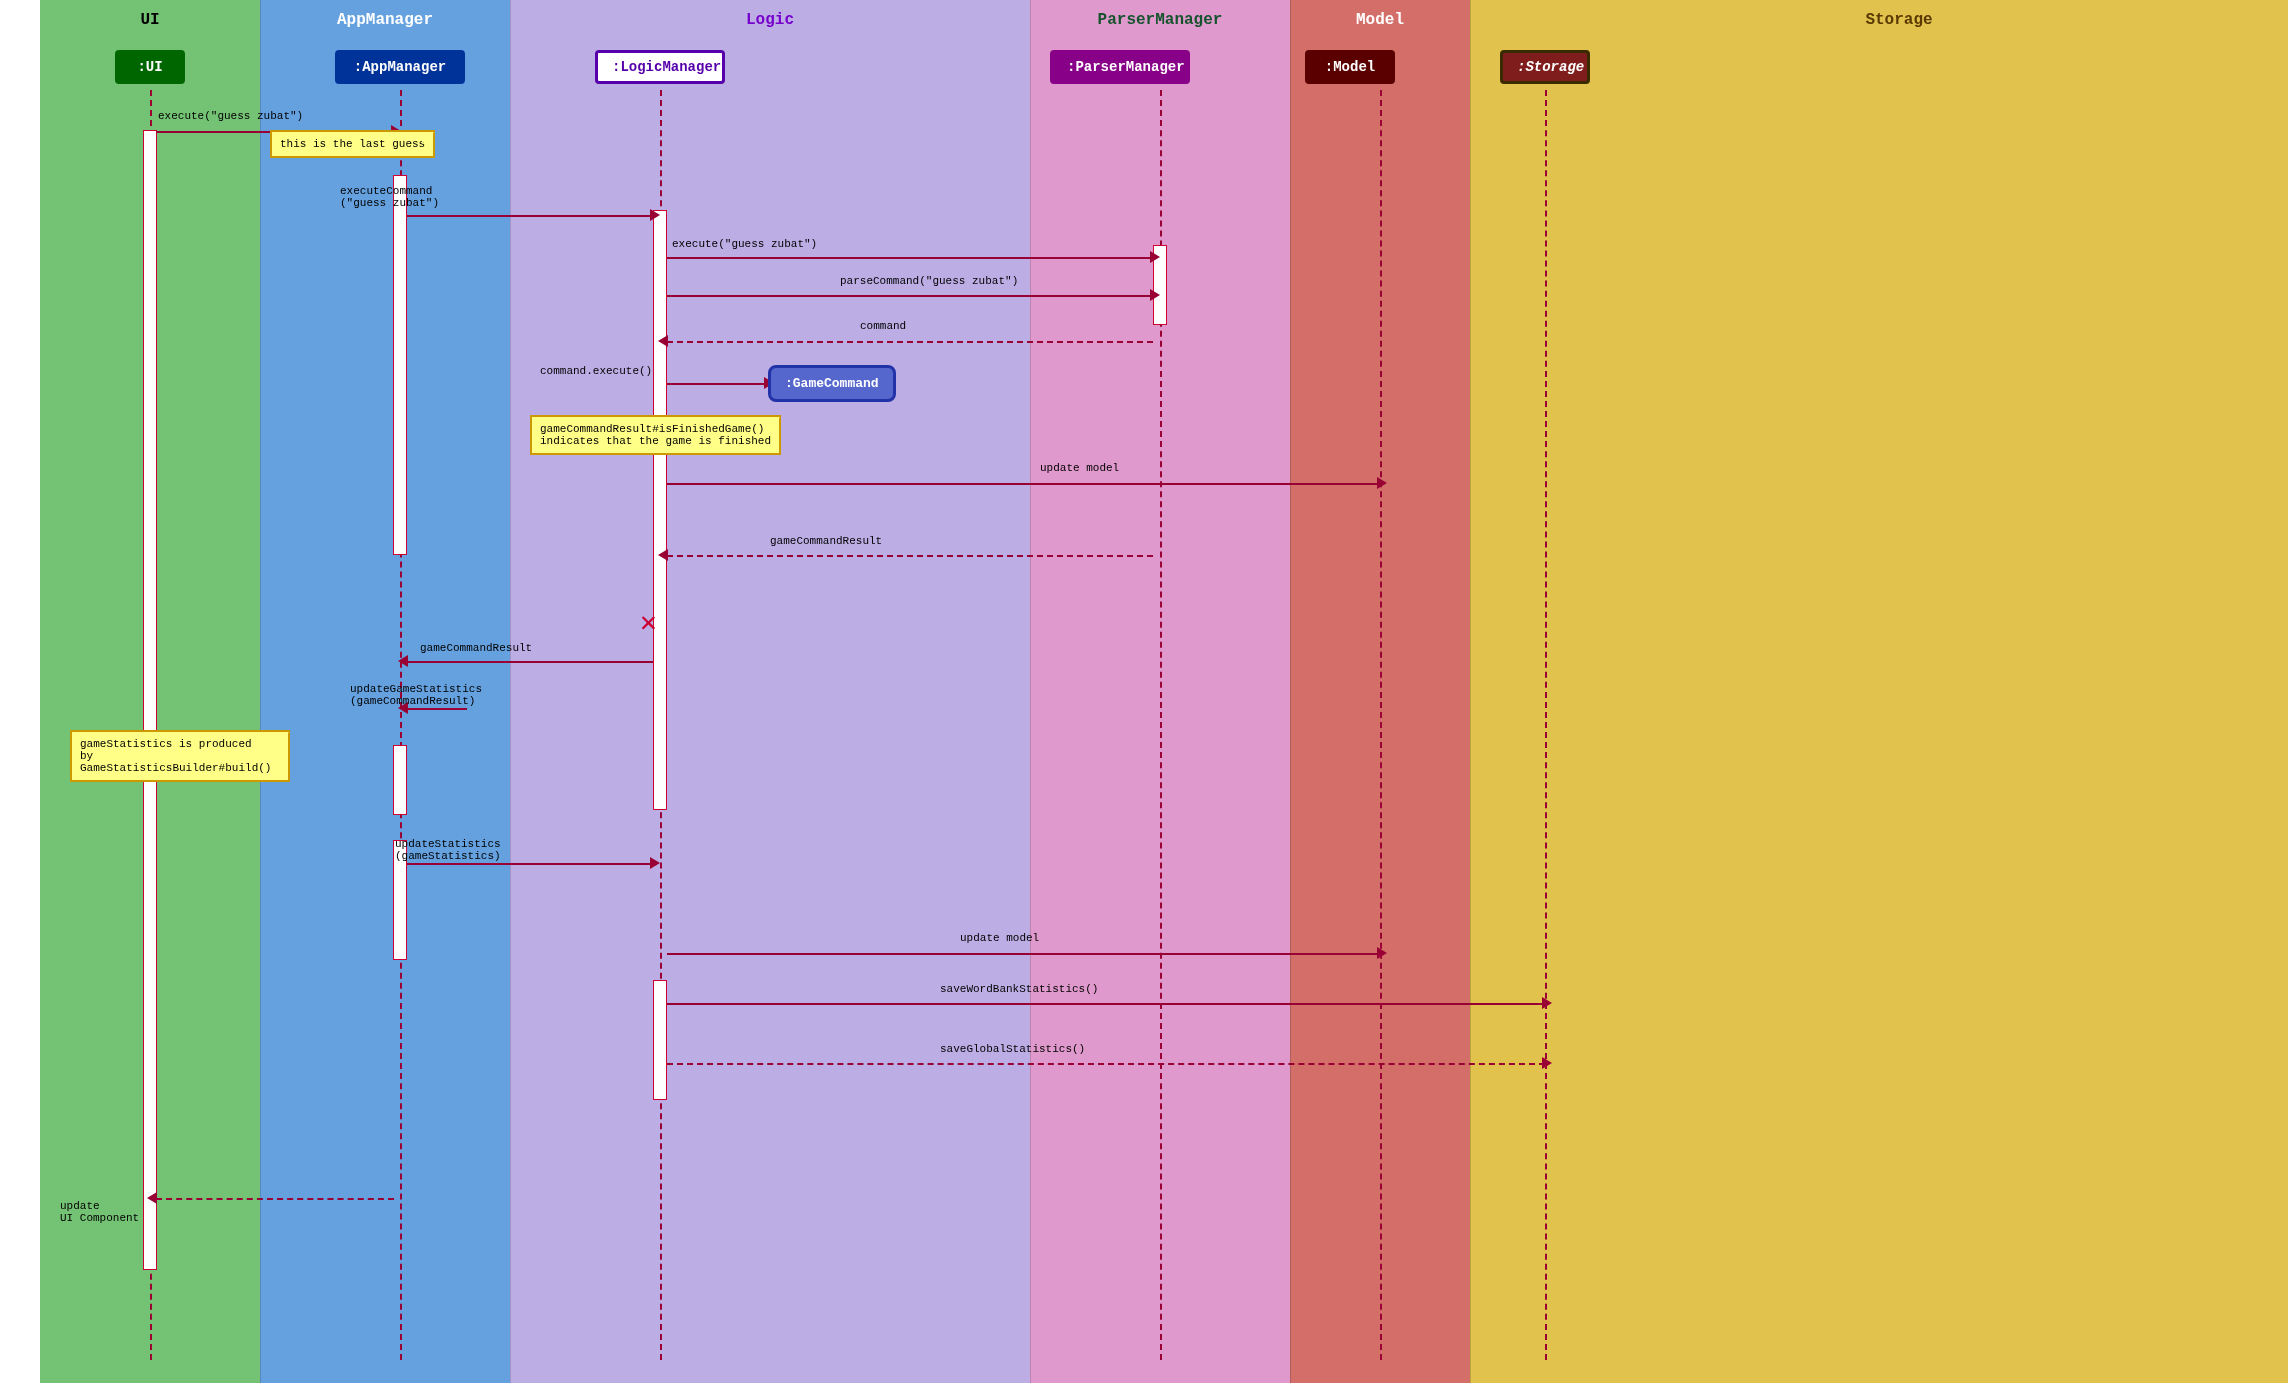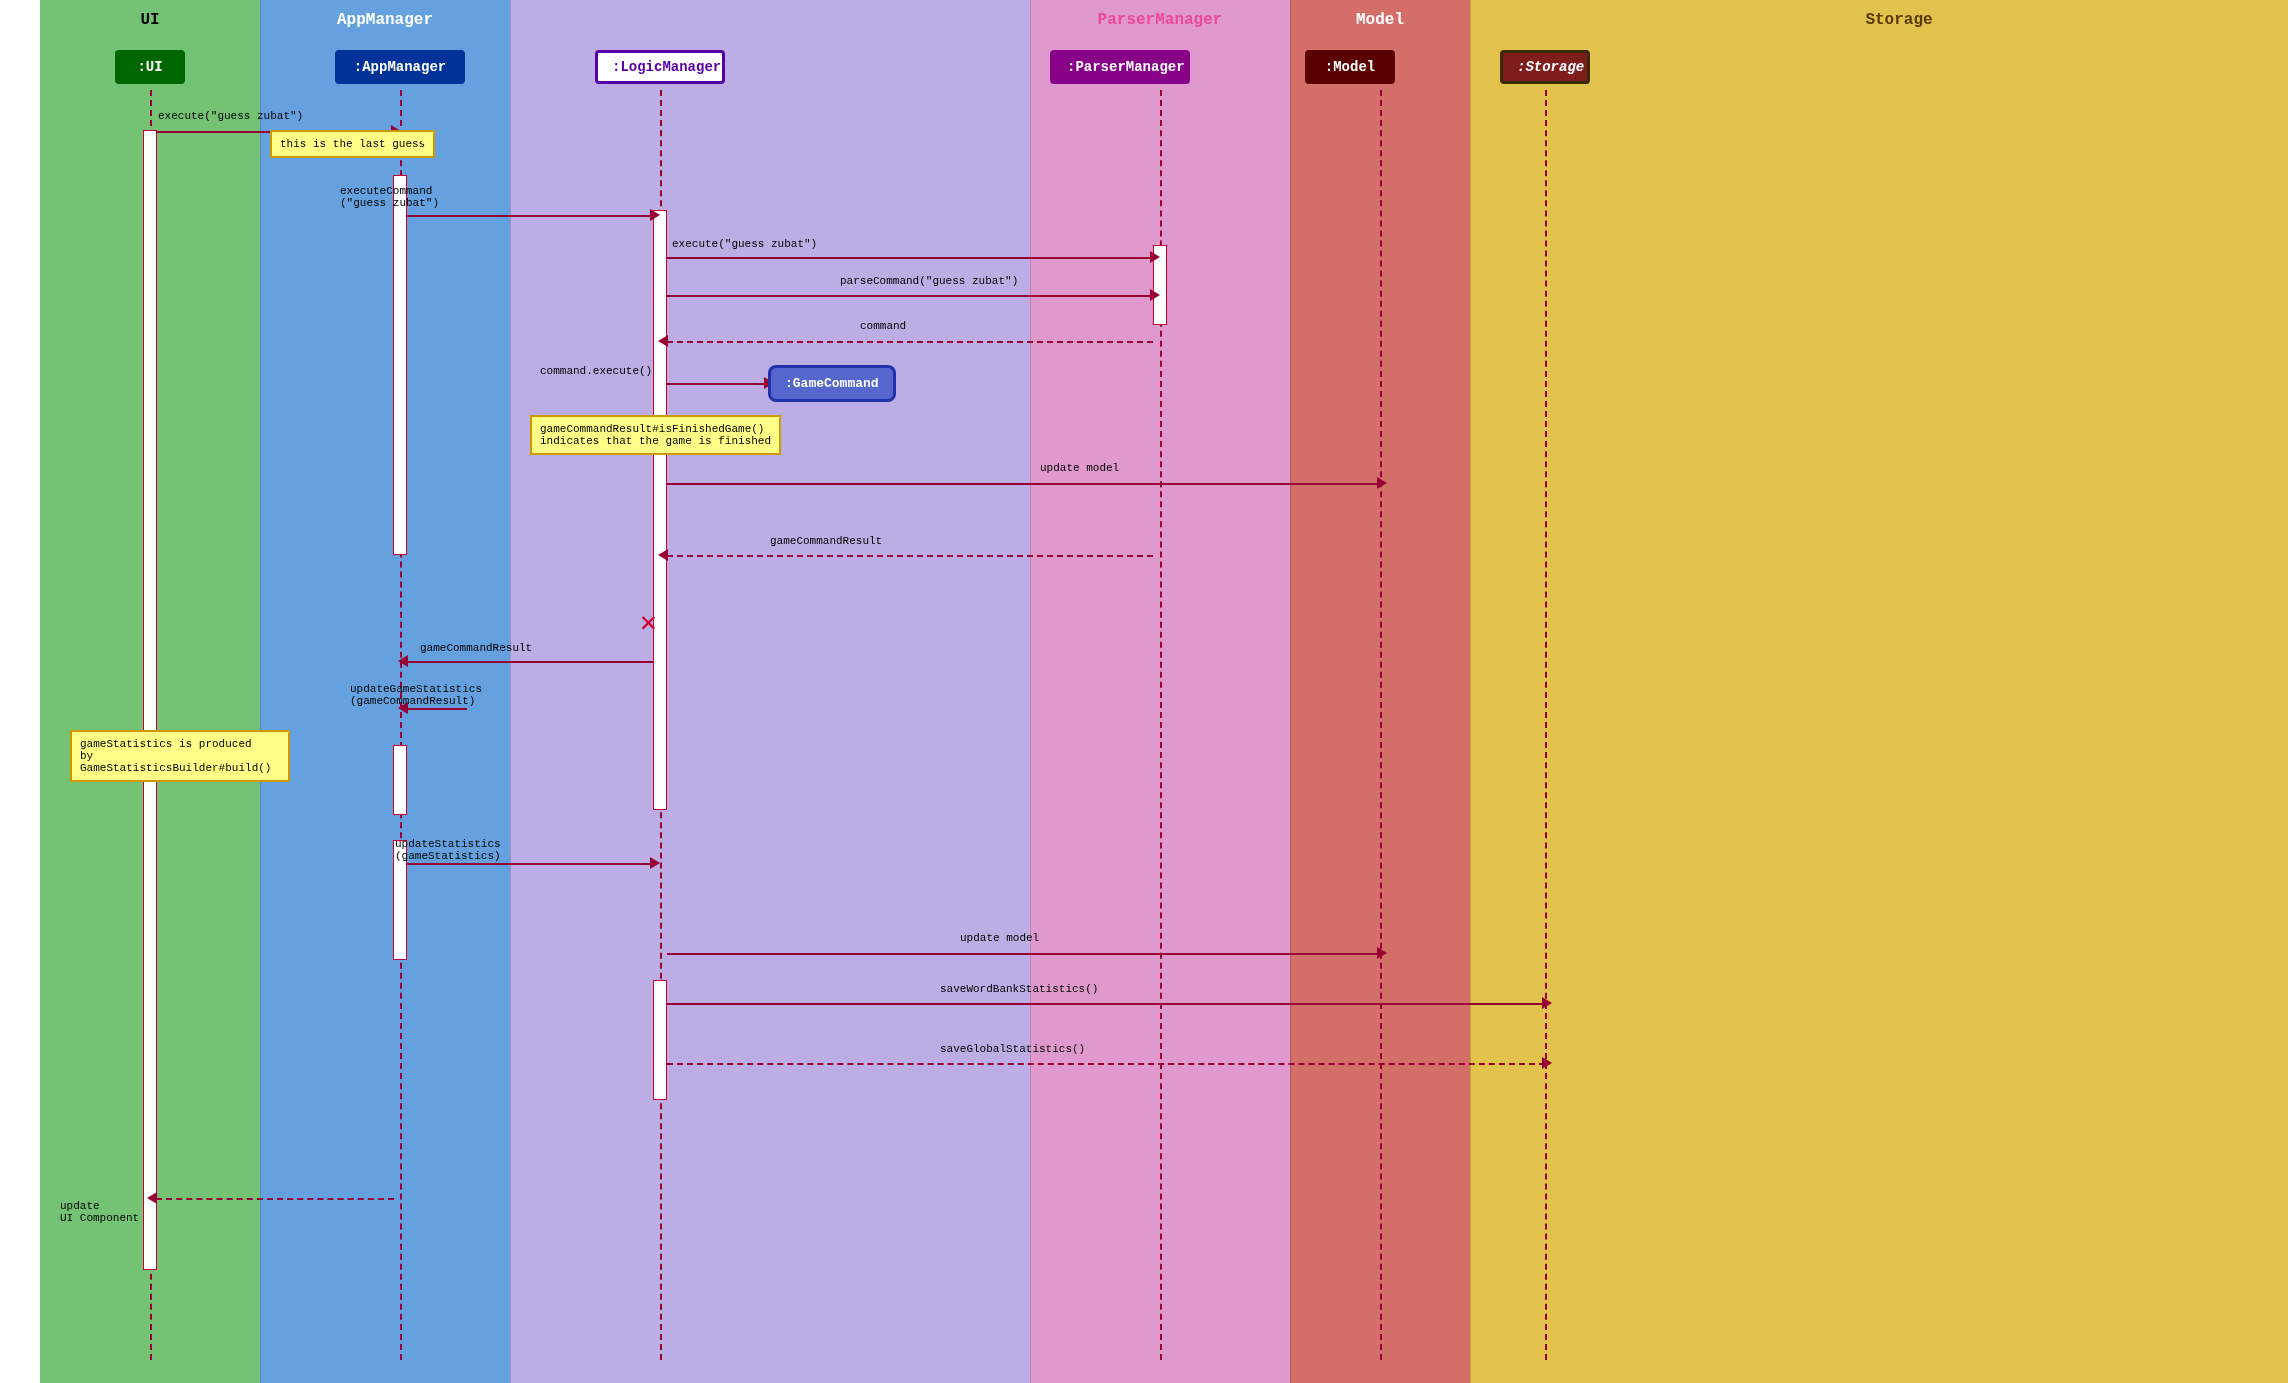--- a/index.html
+++ b/index.html
@@ -61,21 +61,21 @@
       display: flex;
       align-items: center;
       justify-content: center;
       font-size: 16px;
       font-weight: bold;
       z-index: 10;
     }
     .lh-ui { left: 0; width: 220px; color: #000; }
     .lh-appmanager { left: 220px; width: 250px; color: #fff; }
     .lh-logic { left: 470px; width: 520px; color: #7700cc; font-weight: 900; }
-    .lh-parsermanager { left: 990px; width: 260px; color: #ec4899; }
+    .lh-parsermanager { left: 990px; width: 260px; color: #14532d; }
     .lh-model { left: 1250px; width: 180px; color: #fff; }
     .lh-storage { left: 1430px; width: 858px; color: #5a3a00; }
 
     
     .actor-box {
       position: absolute;
       border: 3px solid;
       border-radius: 4px;
       padding: 6px 14px;
       font-size: 14px;
@@ -248,20 +248,23 @@
   <div class="lane-border" style="left:990px"></div>
   <div class="lane-border" style="left:1250px"></div>
   <div class="lane-border" style="left:1430px"></div>
 
   <div class="lane-header lh-ui">
     <span>UI</span>
   </div>
   <div class="lane-header lh-appmanager">
     <span>AppManager</span>
   </div>
+  <div class="lane-header lh-logic">
+    <span>Logic</span>
+  </div>
   <div class="lane-header lh-parsermanager">
     <span>ParserManager</span>
   </div>
   <div class="lane-header lh-model">
     <span>Model</span>
   </div>
   <div class="lane-header lh-storage">
     <span>Storage</span>
   </div>
 

